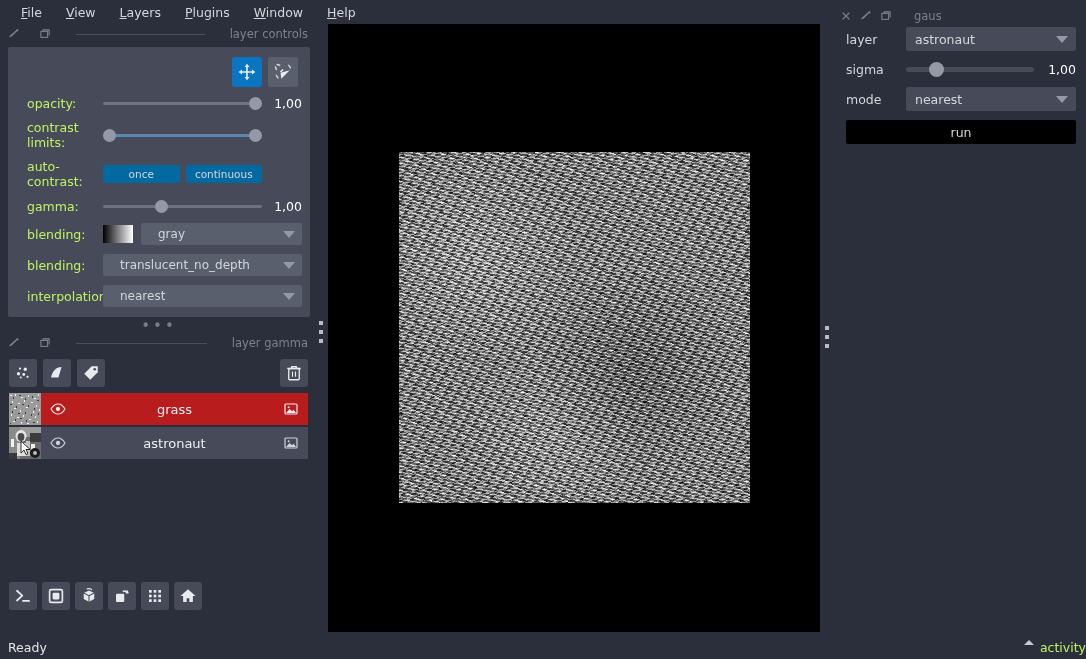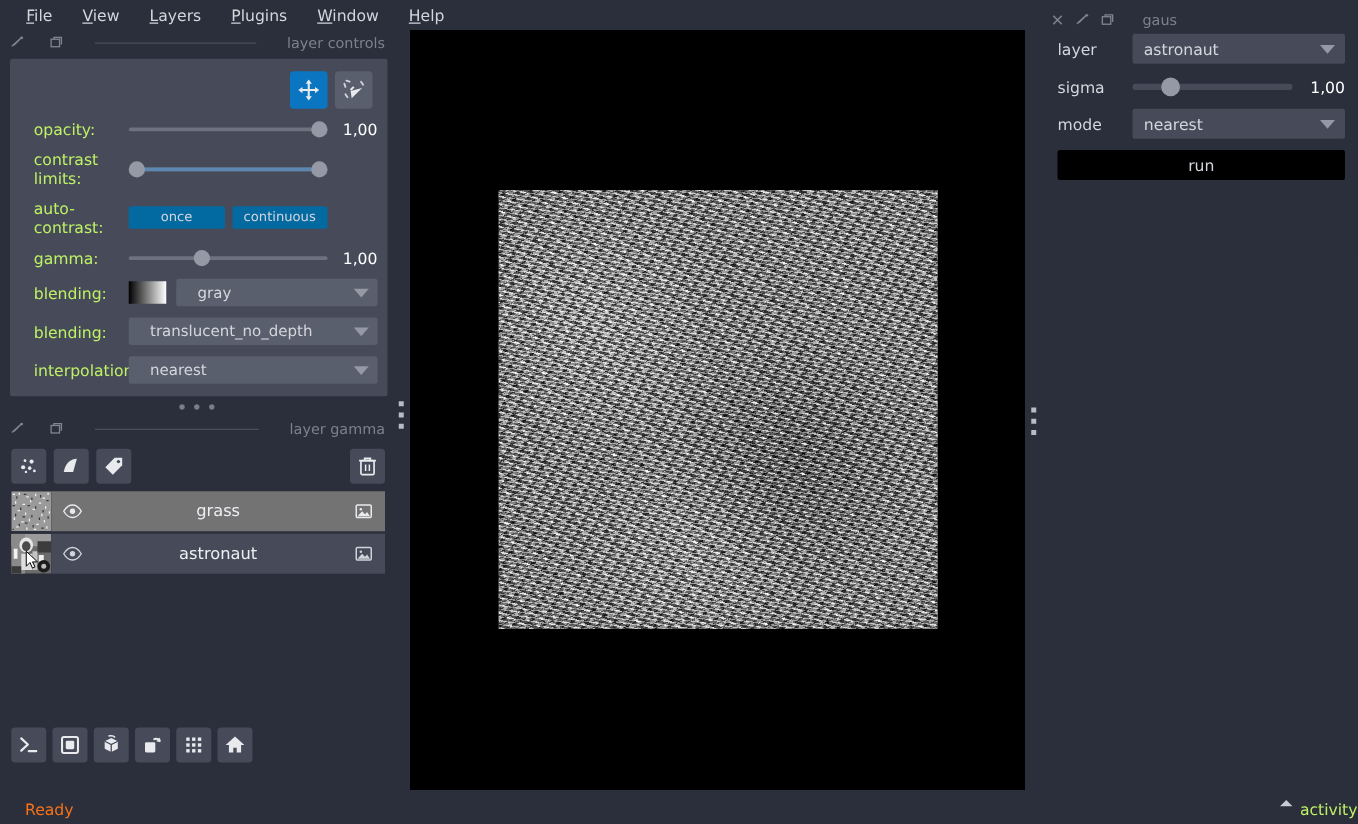--- a/index.html
+++ b/index.html
@@ -84,21 +84,21 @@
   .ll-btn {
     width: 28px; height: 28px; background: #474b59; border-radius: 3px;
     display: flex; align-items: center; justify-content: center; cursor: pointer;
   }
   .ll-spacer { flex: 1; }
 
   
   .layer-row { display: flex; align-items: center; height: 32px; margin: 0 10px 2px 9px; cursor: pointer; }
   .layer-thumb { width: 32px; height: 32px; flex: none; background: #1a1c24; }
   .layer-body { flex: 1; height: 32px; background: #474b59; display: flex; align-items: center; padding: 0 7px; }
-  .layer-row.selected .layer-body { background: #737373; }
+  .layer-row.selected .layer-body { background: #b91c1c; }
   .layer-name { flex: 1; text-align: center; color: #eceef2; font-size: 13px; }
   .eye { width: 20px; flex: none; display:flex; align-items:center; justify-content:center; }
   .ltype { width: 20px; flex: none; display:flex; align-items:center; justify-content:center; }
 
   
   .viewer-btns { position: absolute; left: 9px; bottom: 26px; display: flex; gap: 5px; }
   .vb {
     width: 28px; height: 28px; background: #474b59; border-radius: 3px;
     display: flex; align-items: center; justify-content: center; cursor: pointer;
   }
@@ -155,21 +155,21 @@
     border-left: 6px solid transparent; border-right: 6px solid transparent; border-top: 7px solid #9499a5;
   }
   .run-btn {
     margin: 4px 10px 0 12px; height: 24px; background: #000000; border: none; border-radius: 2px;
     color: #d4d6dd; font-size: 12.5px; font-family: inherit; cursor: pointer; width: calc(100% - 22px);
   }
 
   
   .status { position: absolute; left: 0; bottom: 0; width: 1086px; height: 24px;
             display: flex; align-items: center; }
-  .status .ready { color: #f97316; font-size: 12.5px; padding-left: 20px; }
+  .status .ready { color: #e5e5e5; font-size: 12.5px; padding-left: 8px; }
   .status .act { margin-left: auto; padding-right: 0; color: #bef264; font-size: 12.5px;
                  display: flex; align-items: flex-start; gap: 6px; cursor: pointer; }
   .caret-up { width: 0; height: 0; border-left: 5px solid transparent;
               border-right: 5px solid transparent; border-bottom: 5px solid #c6cad3; }
 
   .cursor-arrow { position: absolute; left: 20px; top: 416px; width: 12px; height: 16px; pointer-events: none; }
 </style>
 </head>
 <body>
 

